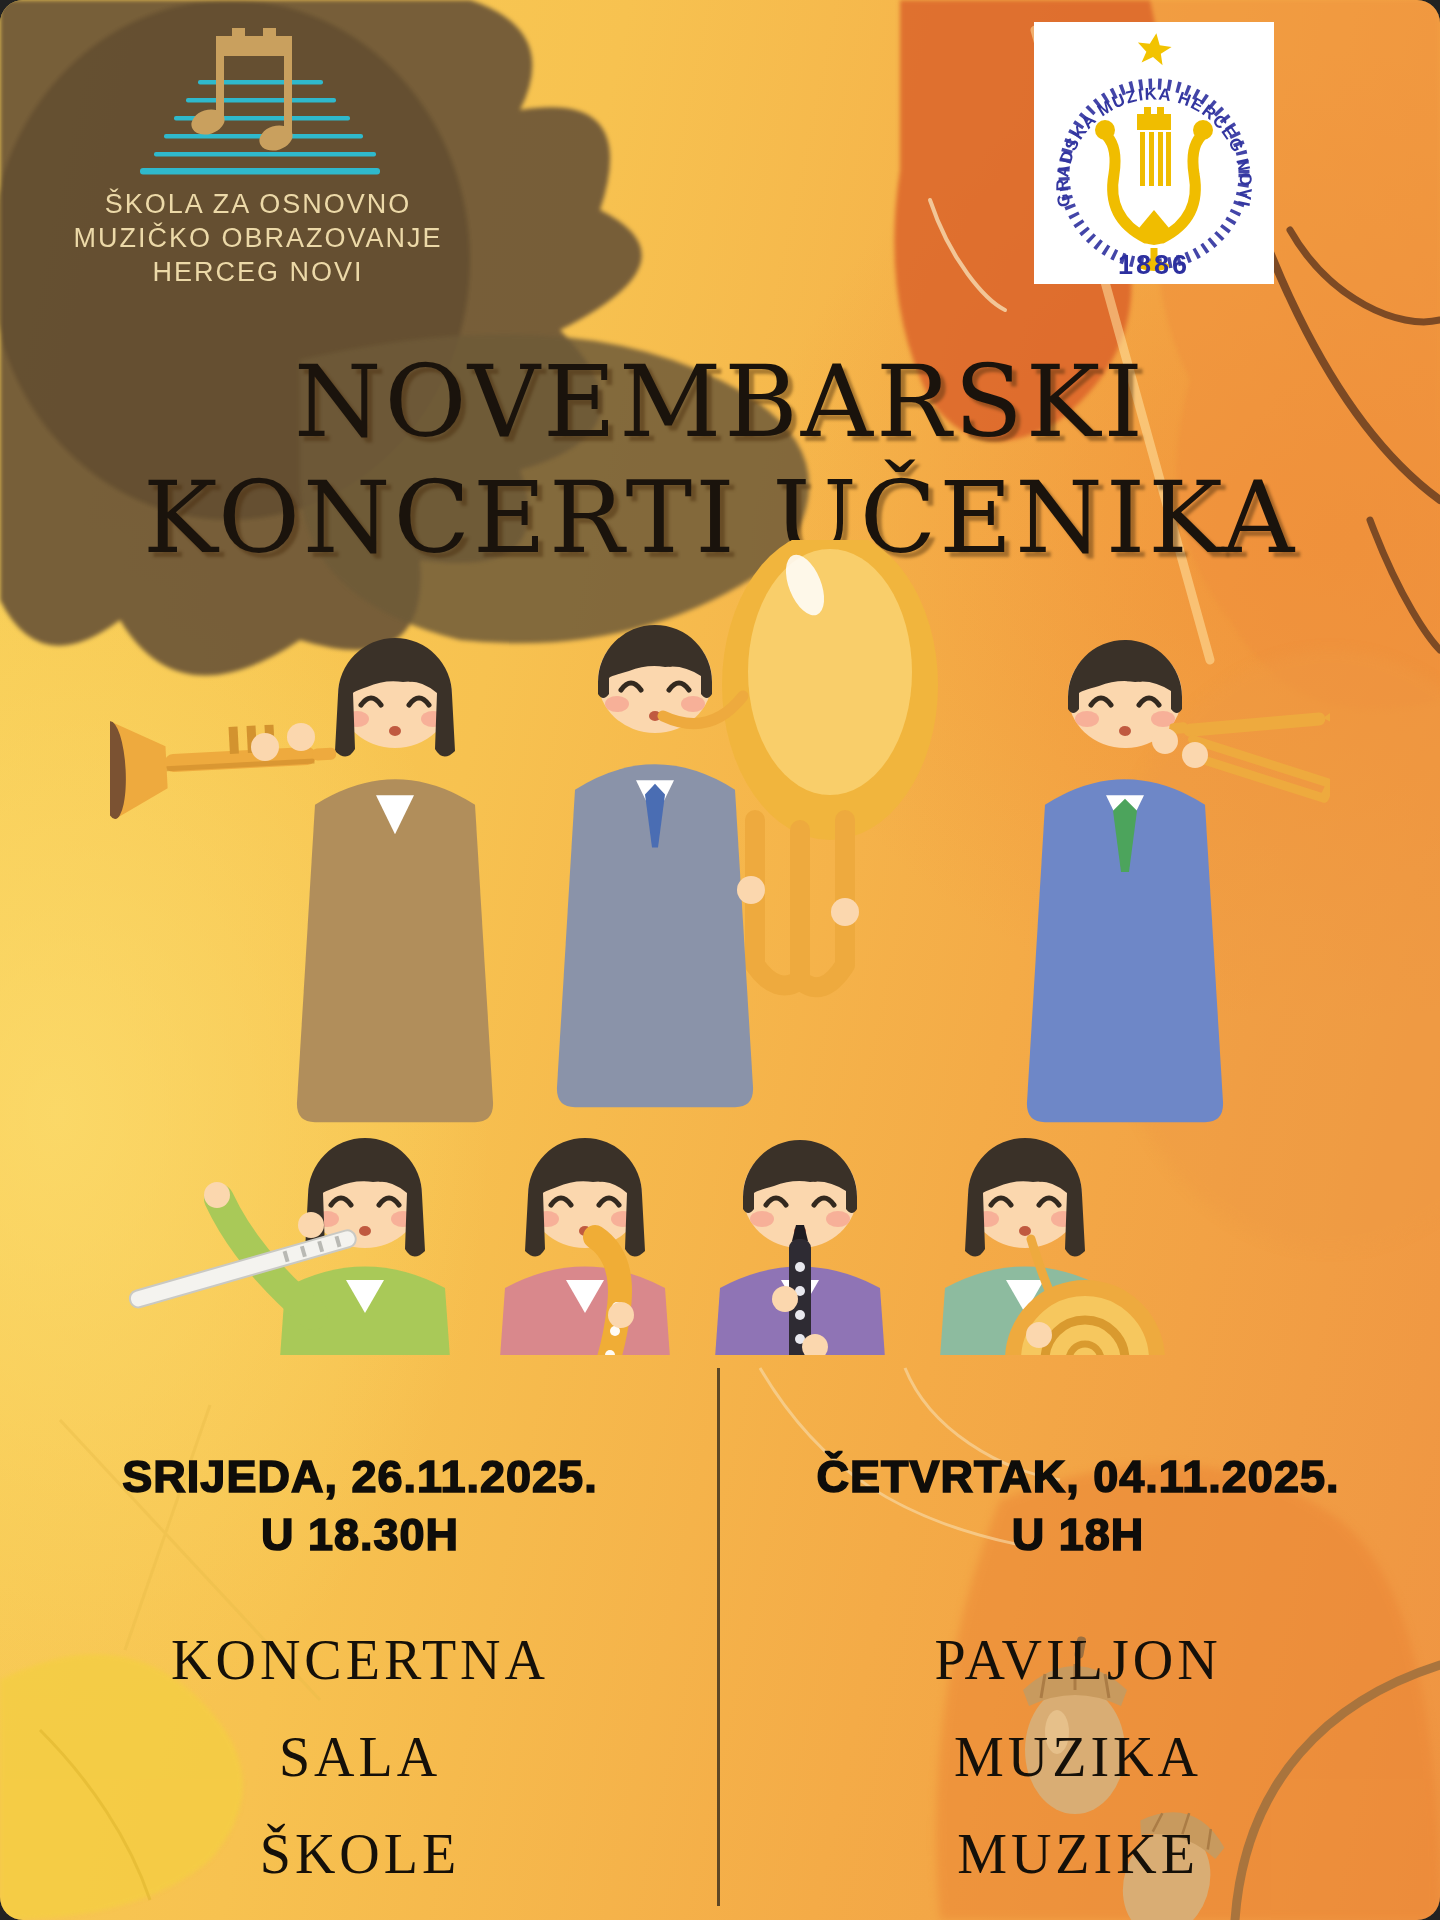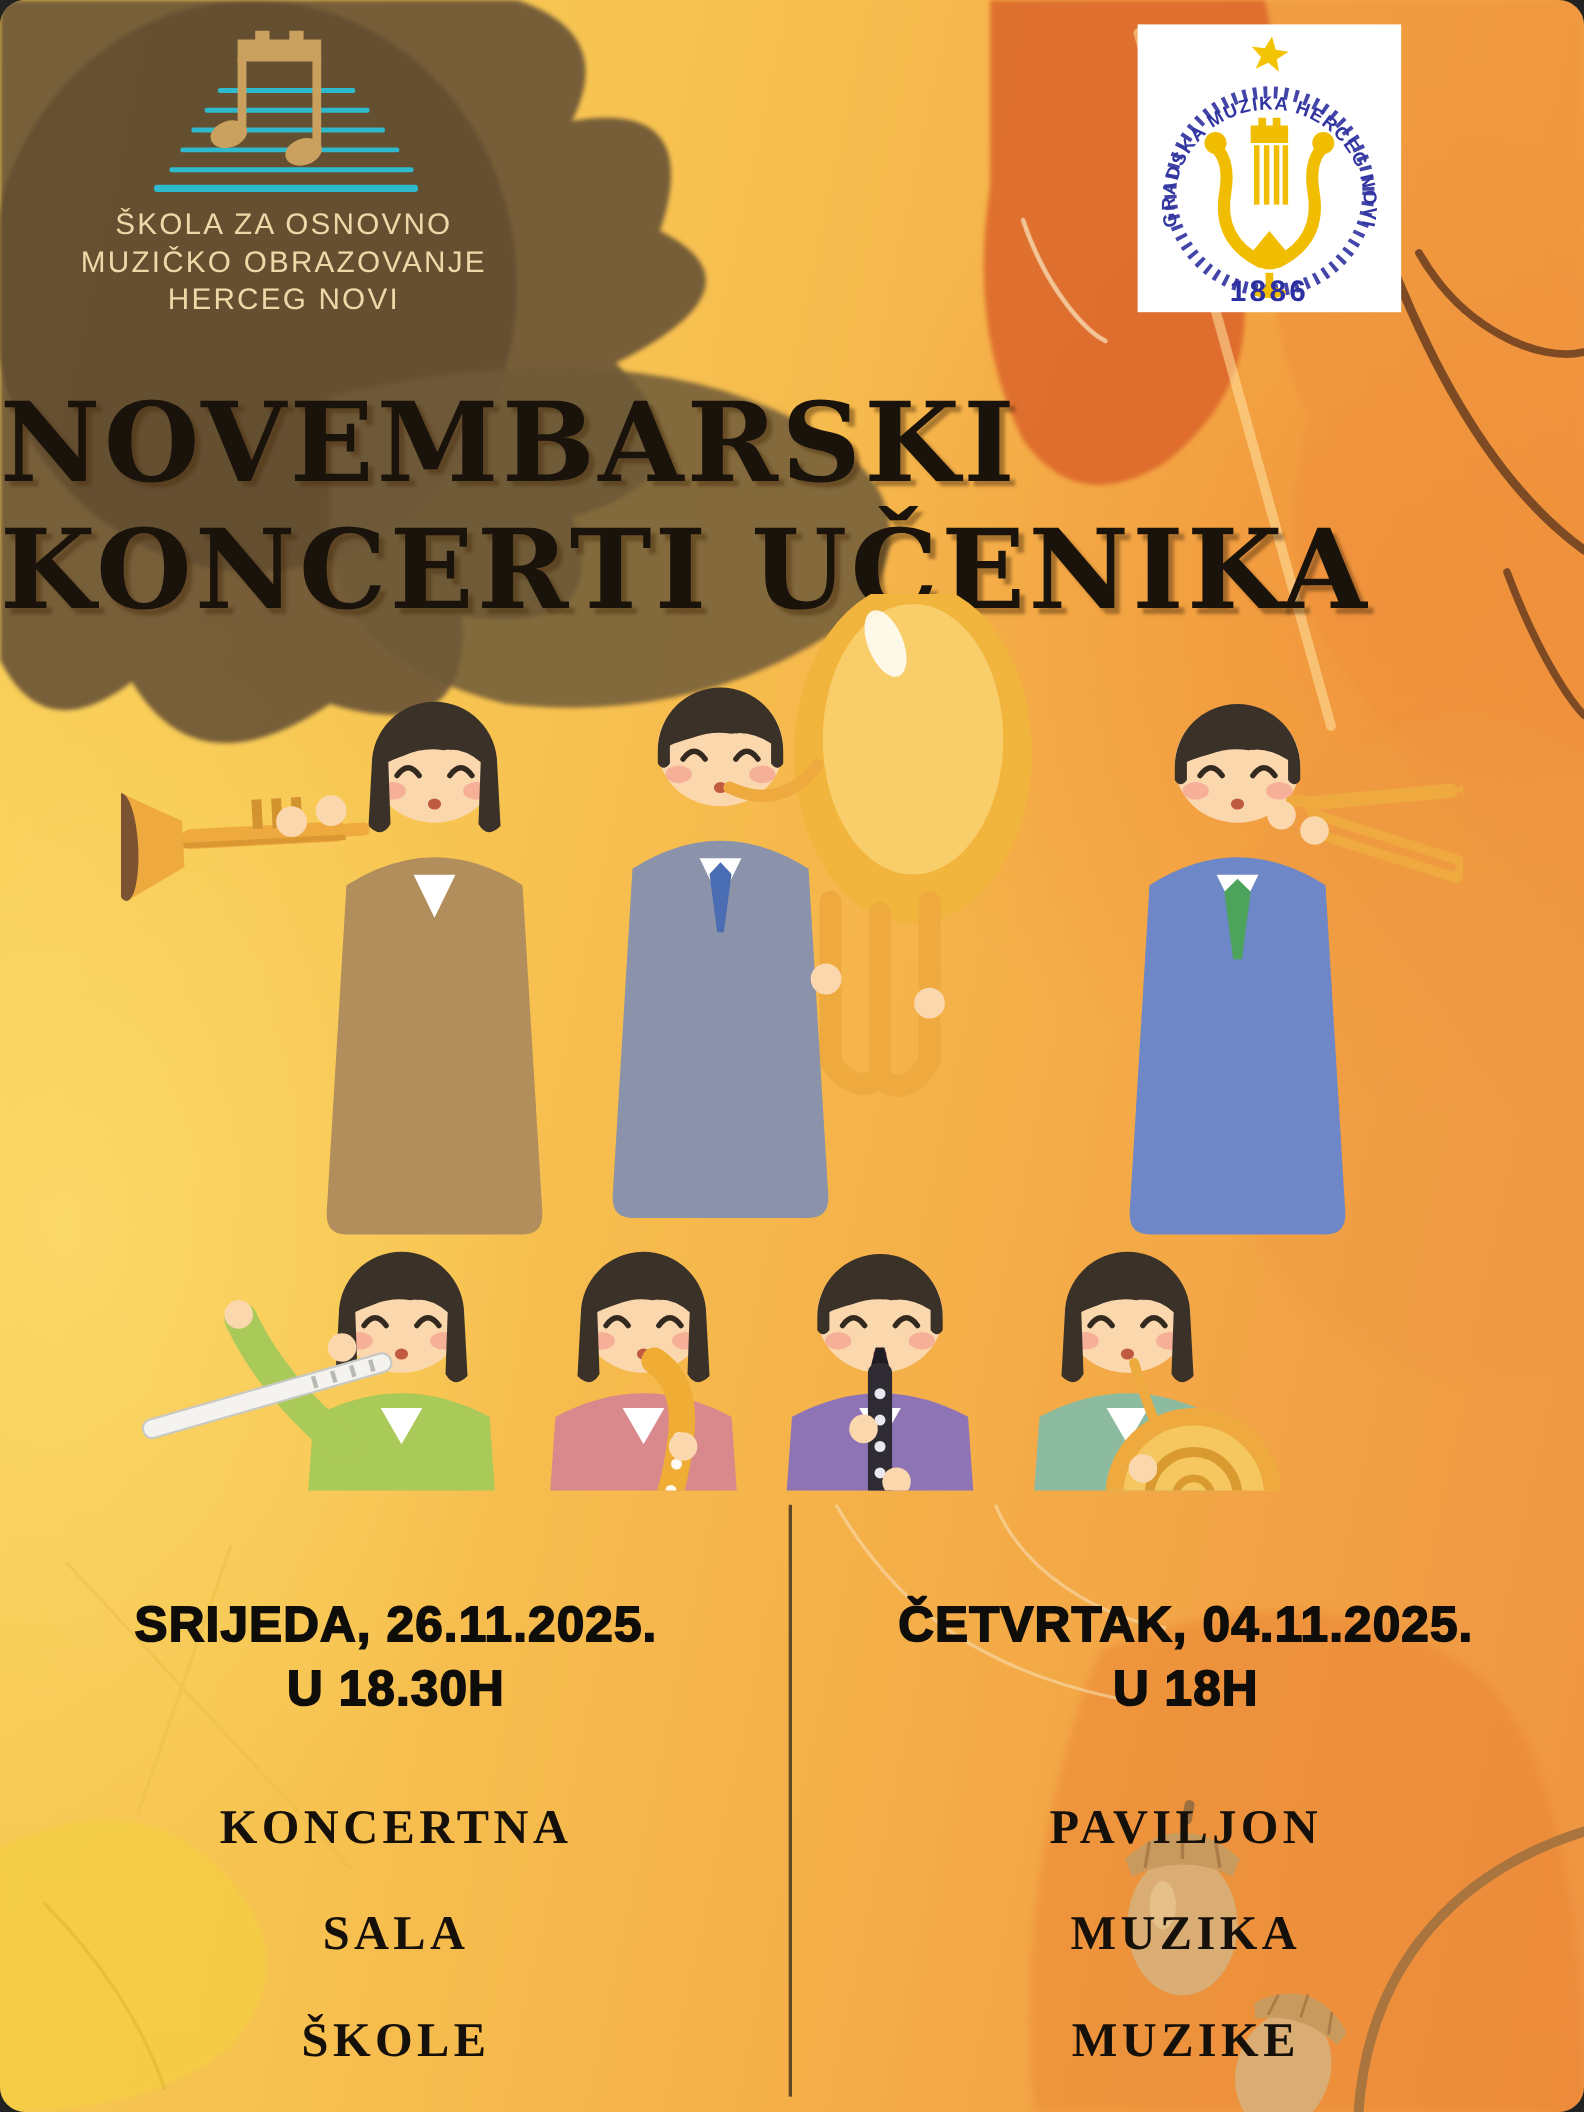--- a/index.html
+++ b/index.html
@@ -19,40 +19,40 @@
   
   .school-block{left:38px;top:26px;width:440px;text-align:center;}
   .school-text{
     margin-top:6px;color:#ecd9a8;font-size:27px;line-height:34px;
     letter-spacing:2px;font-weight:400;
   }
   .band-logo-box{left:1034px;top:22px;}
 
   
   .title{
-    left:0;top:344px;width:1440px;text-align:left;
+    left:0;top:344px;width:1440px;text-align:center;
     font-family:"DejaVu Serif","Liberation Serif",serif;
-    font-weight:700;color:#1a130c;font-size:100px;line-height:116px;
+    font-weight:400;color:#1a130c;font-size:100px;line-height:116px;
     letter-spacing:3px;
     text-shadow:5px 5px 3px rgba(74,45,14,.45);
   }
 
   
   .divider{left:717px;top:1368px;width:3px;height:538px;background:#43351f;opacity:.85;}
   .event-col{top:1420px;text-align:center;color:#0f0d0a;margin-top:28px;}
   .event-col.left{left:40px;width:640px;}
   .event-col.right{left:756px;width:644px;}
   .event-date,.event-time{
     font-weight:700;font-size:45px;line-height:58px;letter-spacing:1px;
     -webkit-text-stroke:1.6px #0f0d0a;
   }
   .venue{
     margin-top:48px;
     font-family:"Liberation Serif","DejaVu Serif",serif;
-    font-weight:700;font-size:44px;line-height:97px;letter-spacing:4px;color:#151009;
+    font-weight:400;font-size:56px;line-height:97px;letter-spacing:4px;color:#151009;
   }
 
   
   .eye{fill:none;stroke:#33291f;stroke-width:5;stroke-linecap:round;}
   .brow{fill:none;stroke:#8d6b46;stroke-width:4;stroke-linecap:round;}
 </style>
 </head>
 <body>
 
 <div class="poster">

